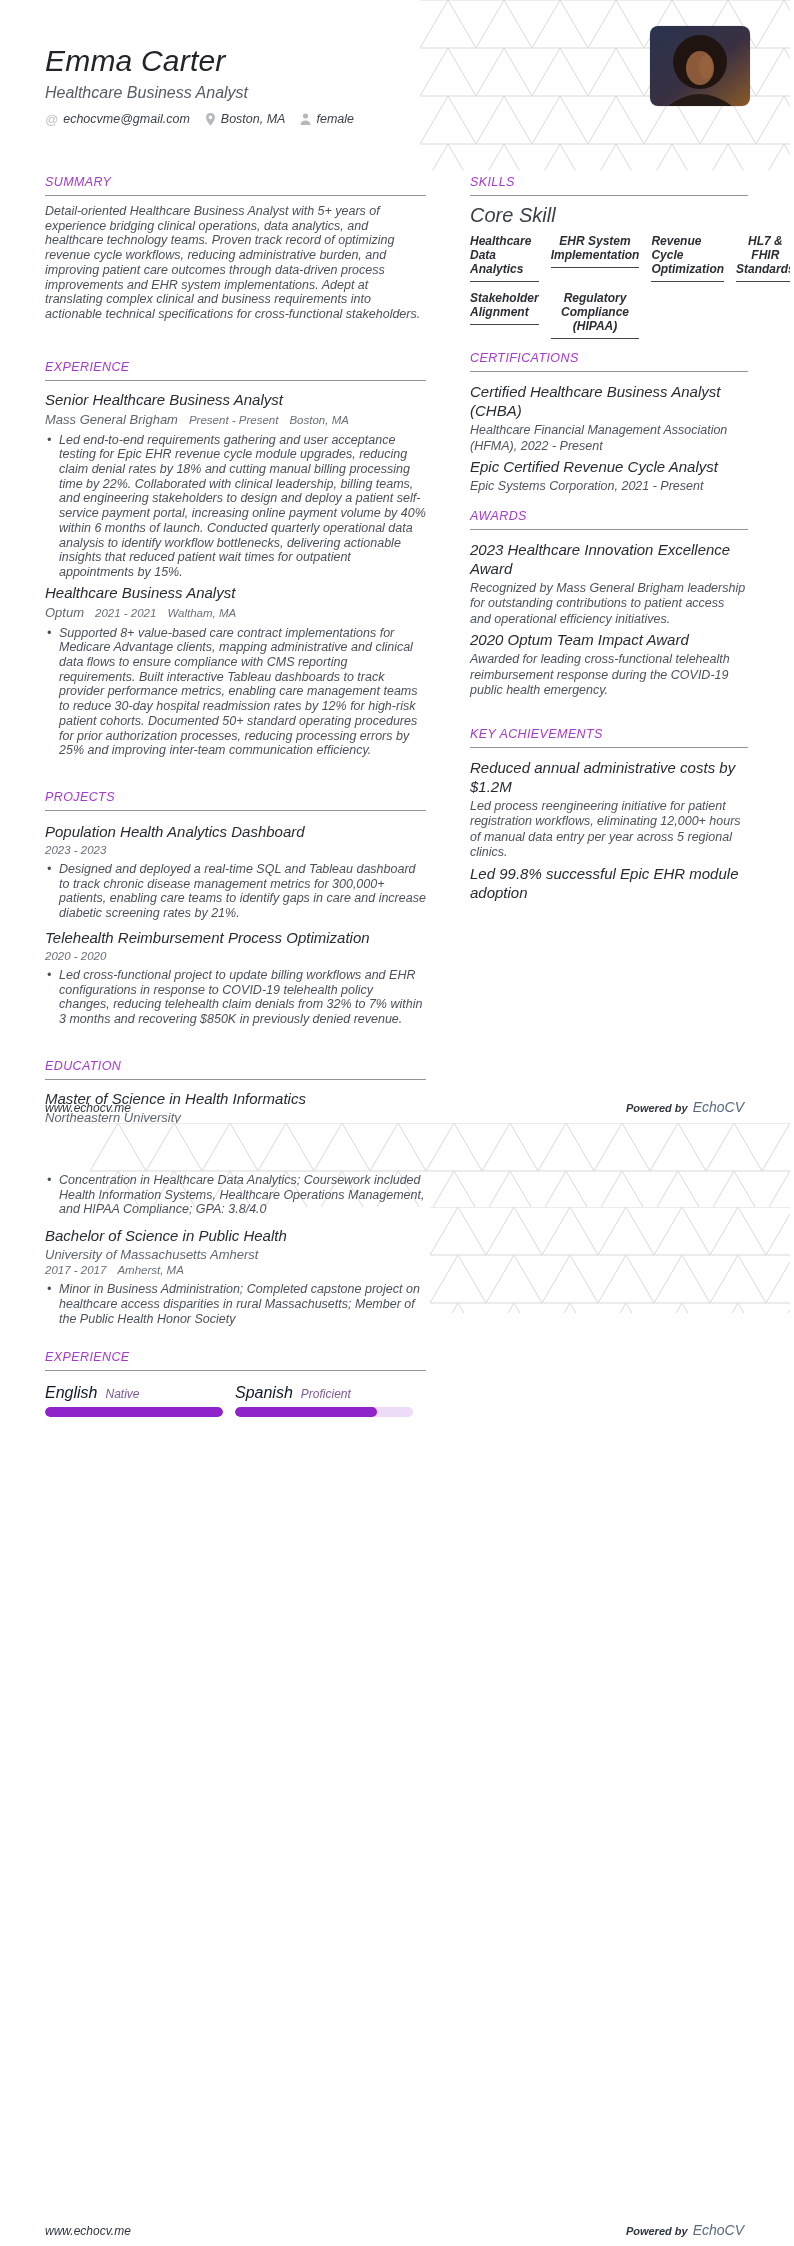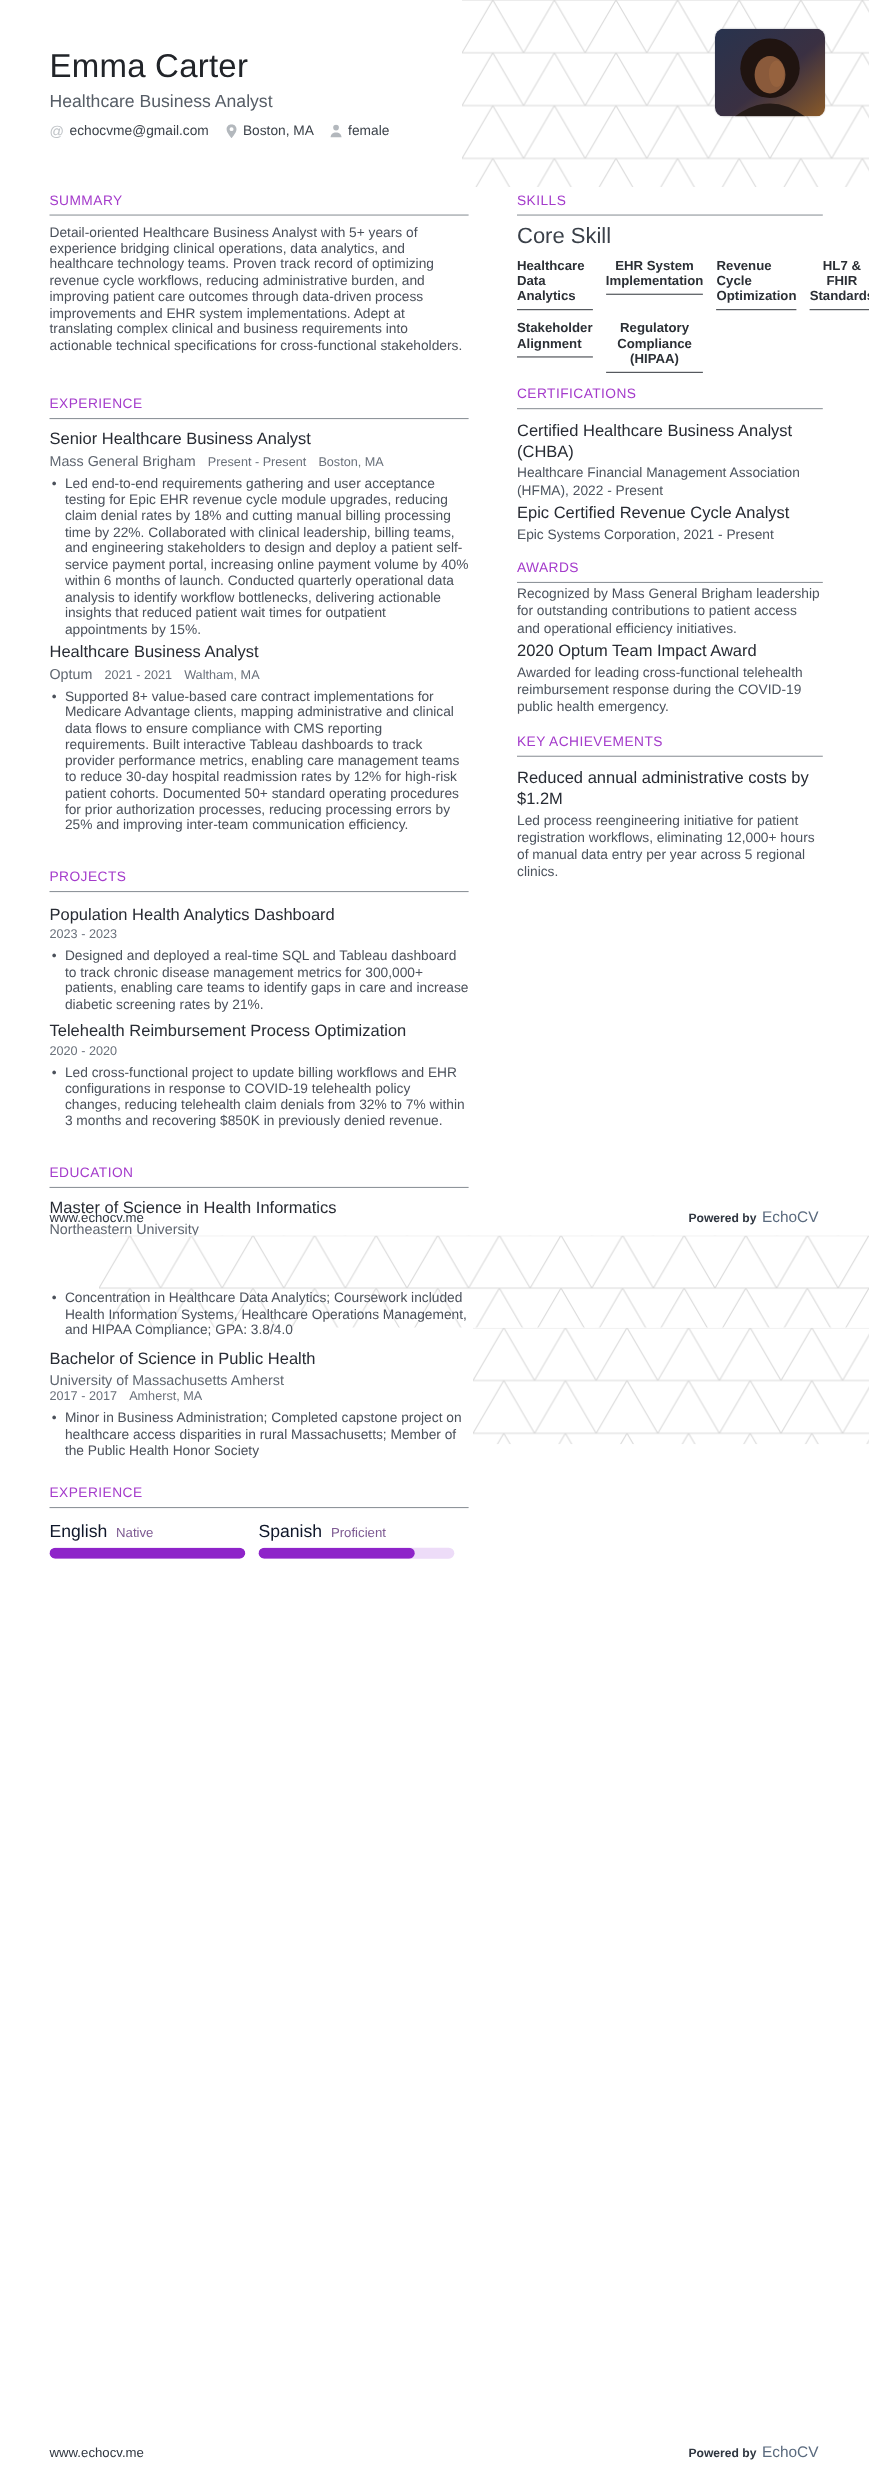--- a/index.html
+++ b/index.html
@@ -1,37 +1,37 @@
 <!DOCTYPE html>
 <html><head>
 <meta charset="utf-8">
 <style>
   html,body{margin:0;padding:0;background:#ffffff;}
   body{width:794px;font-family:"Liberation Sans","DejaVu Sans",sans-serif;-webkit-font-smoothing:antialiased;}
-  .page{position:relative;width:790px;height:1123px;background:#ffffff;overflow:hidden;}
+  .page{position:relative;width:790px;height:1123px;background:#ffffff;overflow:hidden;font-style:italic;}
   .pattern-svg{position:absolute;z-index:0;}
   
   .header{position:absolute;left:45px;top:44px;z-index:2;}
   .name{font-size:30px;line-height:33px;color:#212429;font-weight:500;letter-spacing:.2px;}
   .subtitle{margin-top:7px;font-size:16px;line-height:18px;color:#565d66;}
   .contact-row{margin-top:10px;display:flex;align-items:center;gap:7px;font-size:12.5px;color:#3c424a;}
   .contact-item{display:flex;align-items:center;gap:5px;}
   .contact-item + .contact-item{margin-left:8px;}
   .c-icon{color:#bfc3c7;font-size:13px;line-height:13px;display:inline-flex;}
   .photo{position:absolute;left:650px;top:26px;width:100px;height:80px;border-radius:8px;overflow:hidden;z-index:3;box-shadow:0 0 0 1px rgba(0,0,0,.05);}
   
   .col-left{position:absolute;left:45px;top:175px;width:381px;z-index:2;}
   .col-right{position:absolute;left:470px;top:175px;width:278px;z-index:2;}
   .col-left2{position:absolute;left:45px;top:0;width:381px;z-index:2;}
   
   .sec-head{font-size:12.5px;letter-spacing:.4px;color:#A43BCB;font-weight:500;line-height:15px;}
   .sec-rule{height:0;border-bottom:1.5px solid #8f959b;margin-top:5px;}
   .sec{margin-top:0;}
   .mt-exp{margin-top:38px;} .mt-proj{margin-top:32px;} .mt-edu{margin-top:32px;}
-  .mt-cert{margin-top:12px;} .mt-awd{margin-top:14px;} .mt-key{margin-top:16px;} .mt-lang{margin-top:24px;}
+  .mt-cert{margin-top:12px;} .mt-awd{margin-top:14px;} .mt-key{margin-top:28px;} .mt-lang{margin-top:24px;}
   .body-text{font-size:12.5px;line-height:14.7px;color:#4b515b;}
   .summary-text{margin-top:8px;}
   .item-title{font-size:15px;line-height:18px;color:#272b33;font-weight:500;}
   .meta-row{display:flex;align-items:baseline;gap:11px;margin-top:3px;}
   .company{font-size:13px;color:#5f6670;}
   .dates{font-size:11.5px;color:#6a717b;}
   .loc{font-size:11.5px;color:#6a717b;}
   .bullets{margin-top:6px;}
   .bullet{position:relative;padding-left:14px;font-size:12.5px;line-height:14.7px;color:#4b515b;}
   .bullet::before{content:"•";position:absolute;left:2px;top:0;color:#4b515b;}
@@ -218,30 +218,32 @@
       <div class="sec-rule"></div>
       <div class="rc-item-title">Certified Healthcare Business Analyst (CHBA)</div>
       <div class="rc-sub">Healthcare Financial Management Association (HFMA), 2022 - Present</div>
       <div class="rc-item-title tight">Epic Certified Revenue Cycle Analyst</div>
       <div class="rc-sub">Epic Systems Corporation, 2021 - Present</div>
     </div>
 
     <div class="sec mt-awd">
       <div class="sec-head">AWARDS</div>
       <div class="sec-rule"></div>
+      <div class="rc-item-title">2023 Healthcare Innovation Excellence Award</div>
       <div class="rc-sub">Recognized by Mass General Brigham leadership for outstanding contributions to patient access and operational efficiency initiatives.</div>
       <div class="rc-item-title tight">2020 Optum Team Impact Award</div>
       <div class="rc-sub">Awarded for leading cross-functional telehealth reimbursement response during the COVID-19 public health emergency.</div>
     </div>
 
     <div class="sec mt-key">
       <div class="sec-head">KEY ACHIEVEMENTS</div>
       <div class="sec-rule"></div>
       <div class="rc-item-title">Reduced annual administrative costs by $1.2M</div>
       <div class="rc-sub">Led process reengineering initiative for patient registration workflows, eliminating 12,000+ hours of manual data entry per year across 5 regional clinics.</div>
+      <div class="rc-item-title tight">Led 99.8% successful Epic EHR module adoption</div>
     </div>
   </div>
 
   <div class="footer">
     <a class="site" href="#">www.echocv.me</a>
     <span>
       <span class="powered">Powered by</span><a class="brand" href="#">EchoCV</a>
     </span>
   </div>
 </div>

